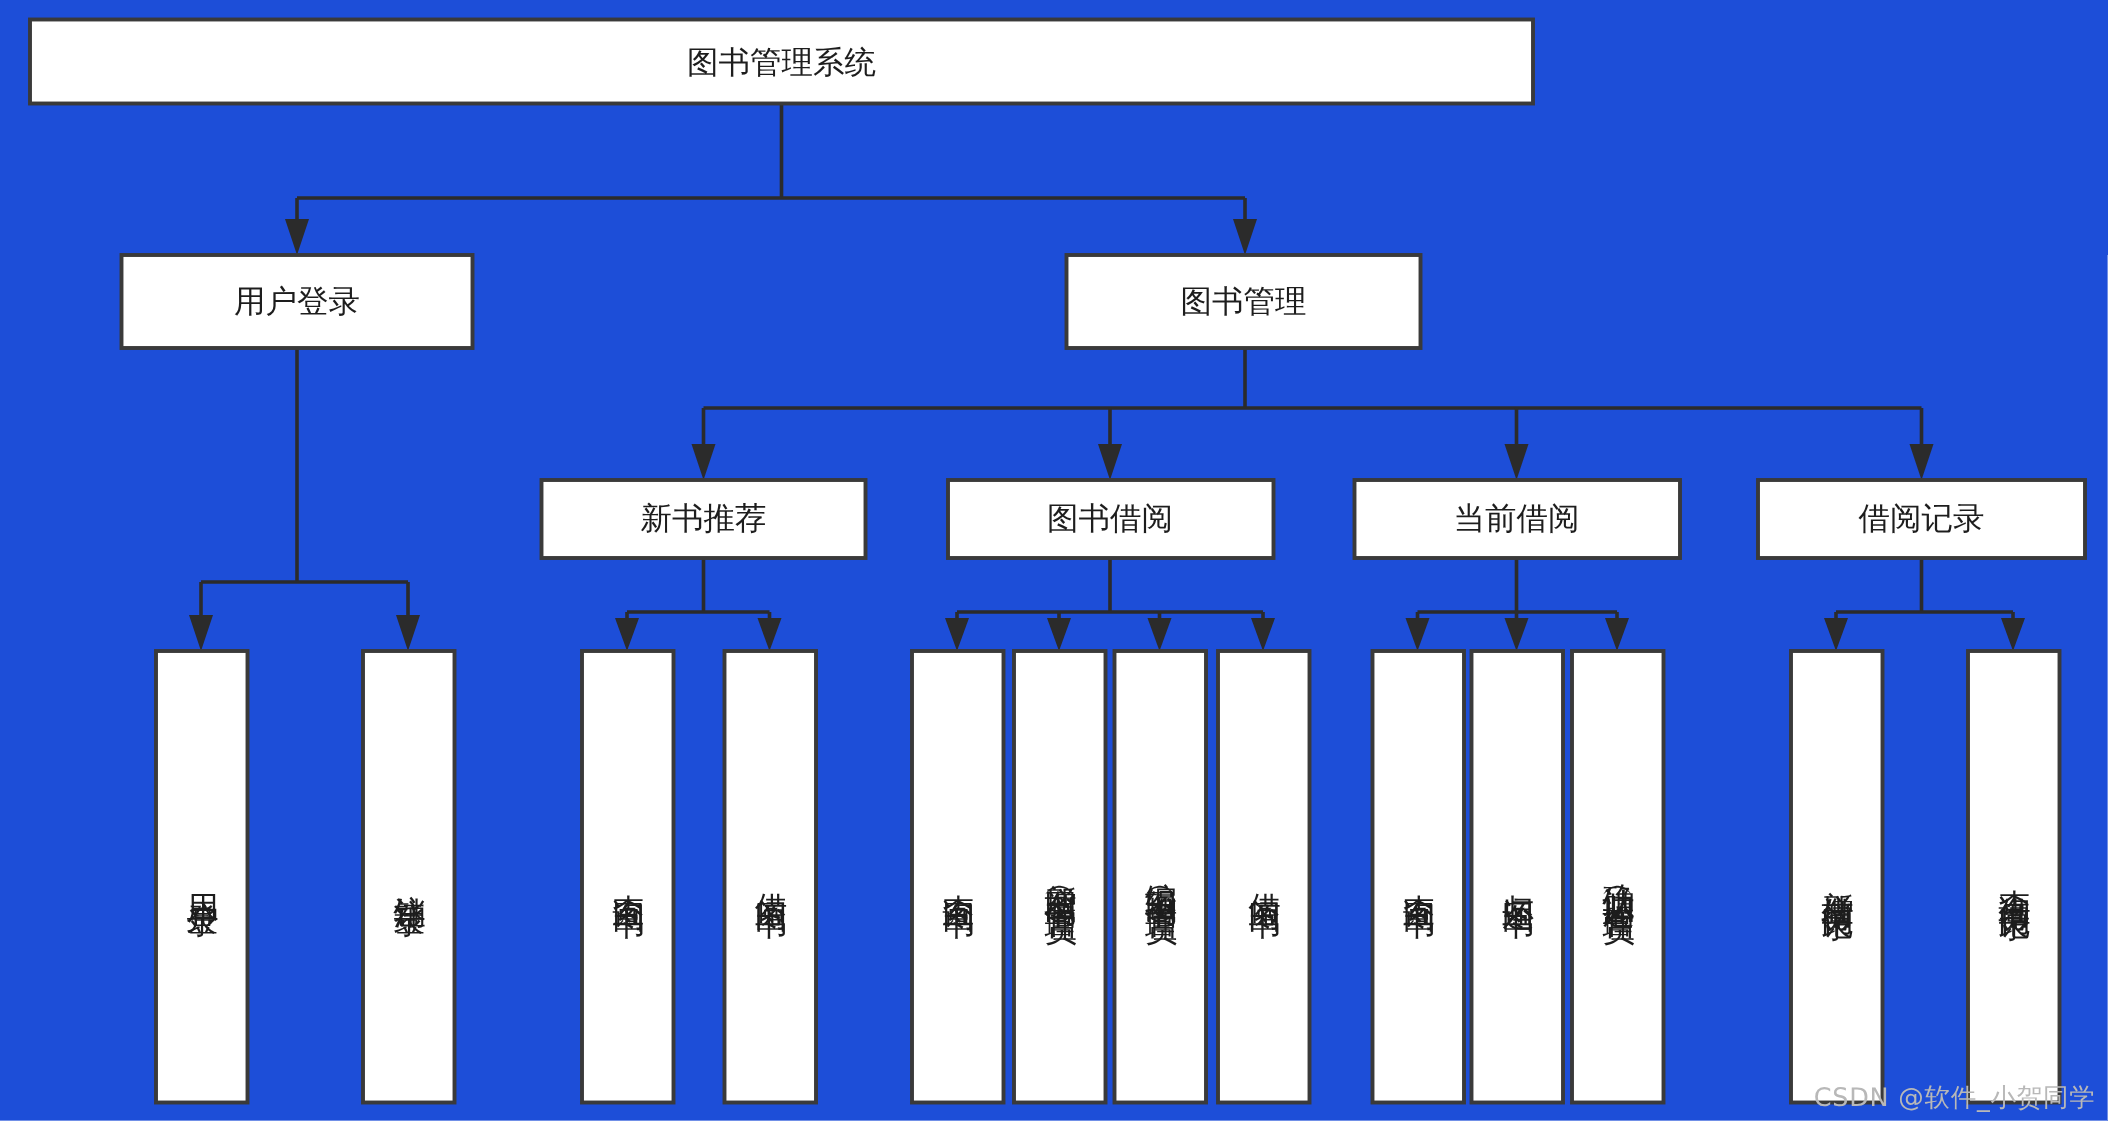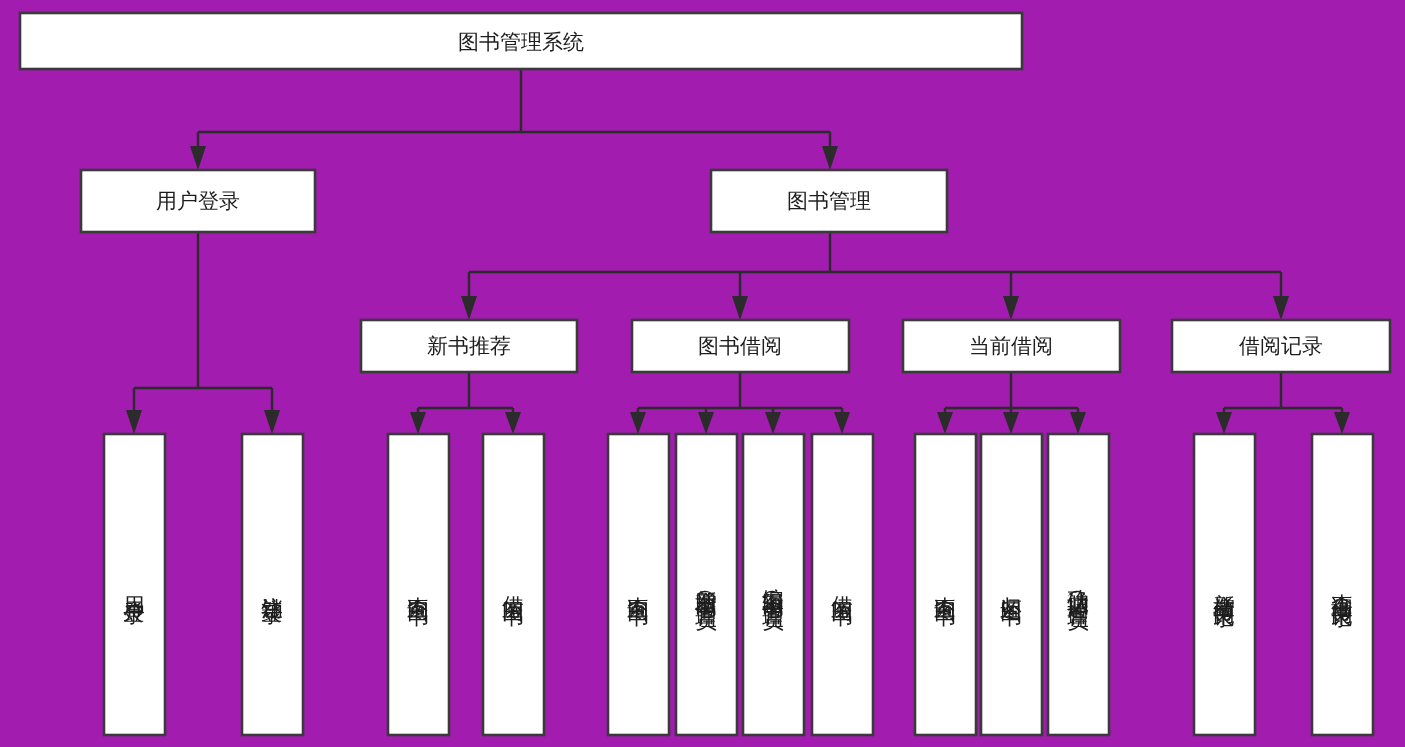--- a/index.html
+++ b/index.html
@@ -10,21 +10,21 @@
   body {
     width: 1405px;
     height: 747px;
     font-family: "DejaVu Sans", "Liberation Sans", sans-serif;
     overflow: hidden;
   }
   #diagram-root {
     position: relative;
     width: 1405px;
     height: 747px;
-    background: #a21caf;
+    background: #1d4ed8;
   }
   svg#tree-svg {
     position: absolute;
     left: 0;
     top: 0;
     width: 1405px;
     height: 747px;
   }
   .node-box {
     fill: #ffffff;
@@ -219,13 +219,14 @@
       <rect class="node-box" x="1194" y="434" width="61" height="301"></rect>
       <text class="leaf-label" x="1224" y="585">新增借阅记录</text>
     </g>
     <g>
       <rect class="node-box" x="1312" y="434" width="61" height="301"></rect>
       <text class="leaf-label" x="1342" y="585">查询借阅记录</text>
     </g>
 
   </svg>
 
+  <div class="watermark">CSDN @软件_小贺同学</div>
 </div>
 
 </body></html>

